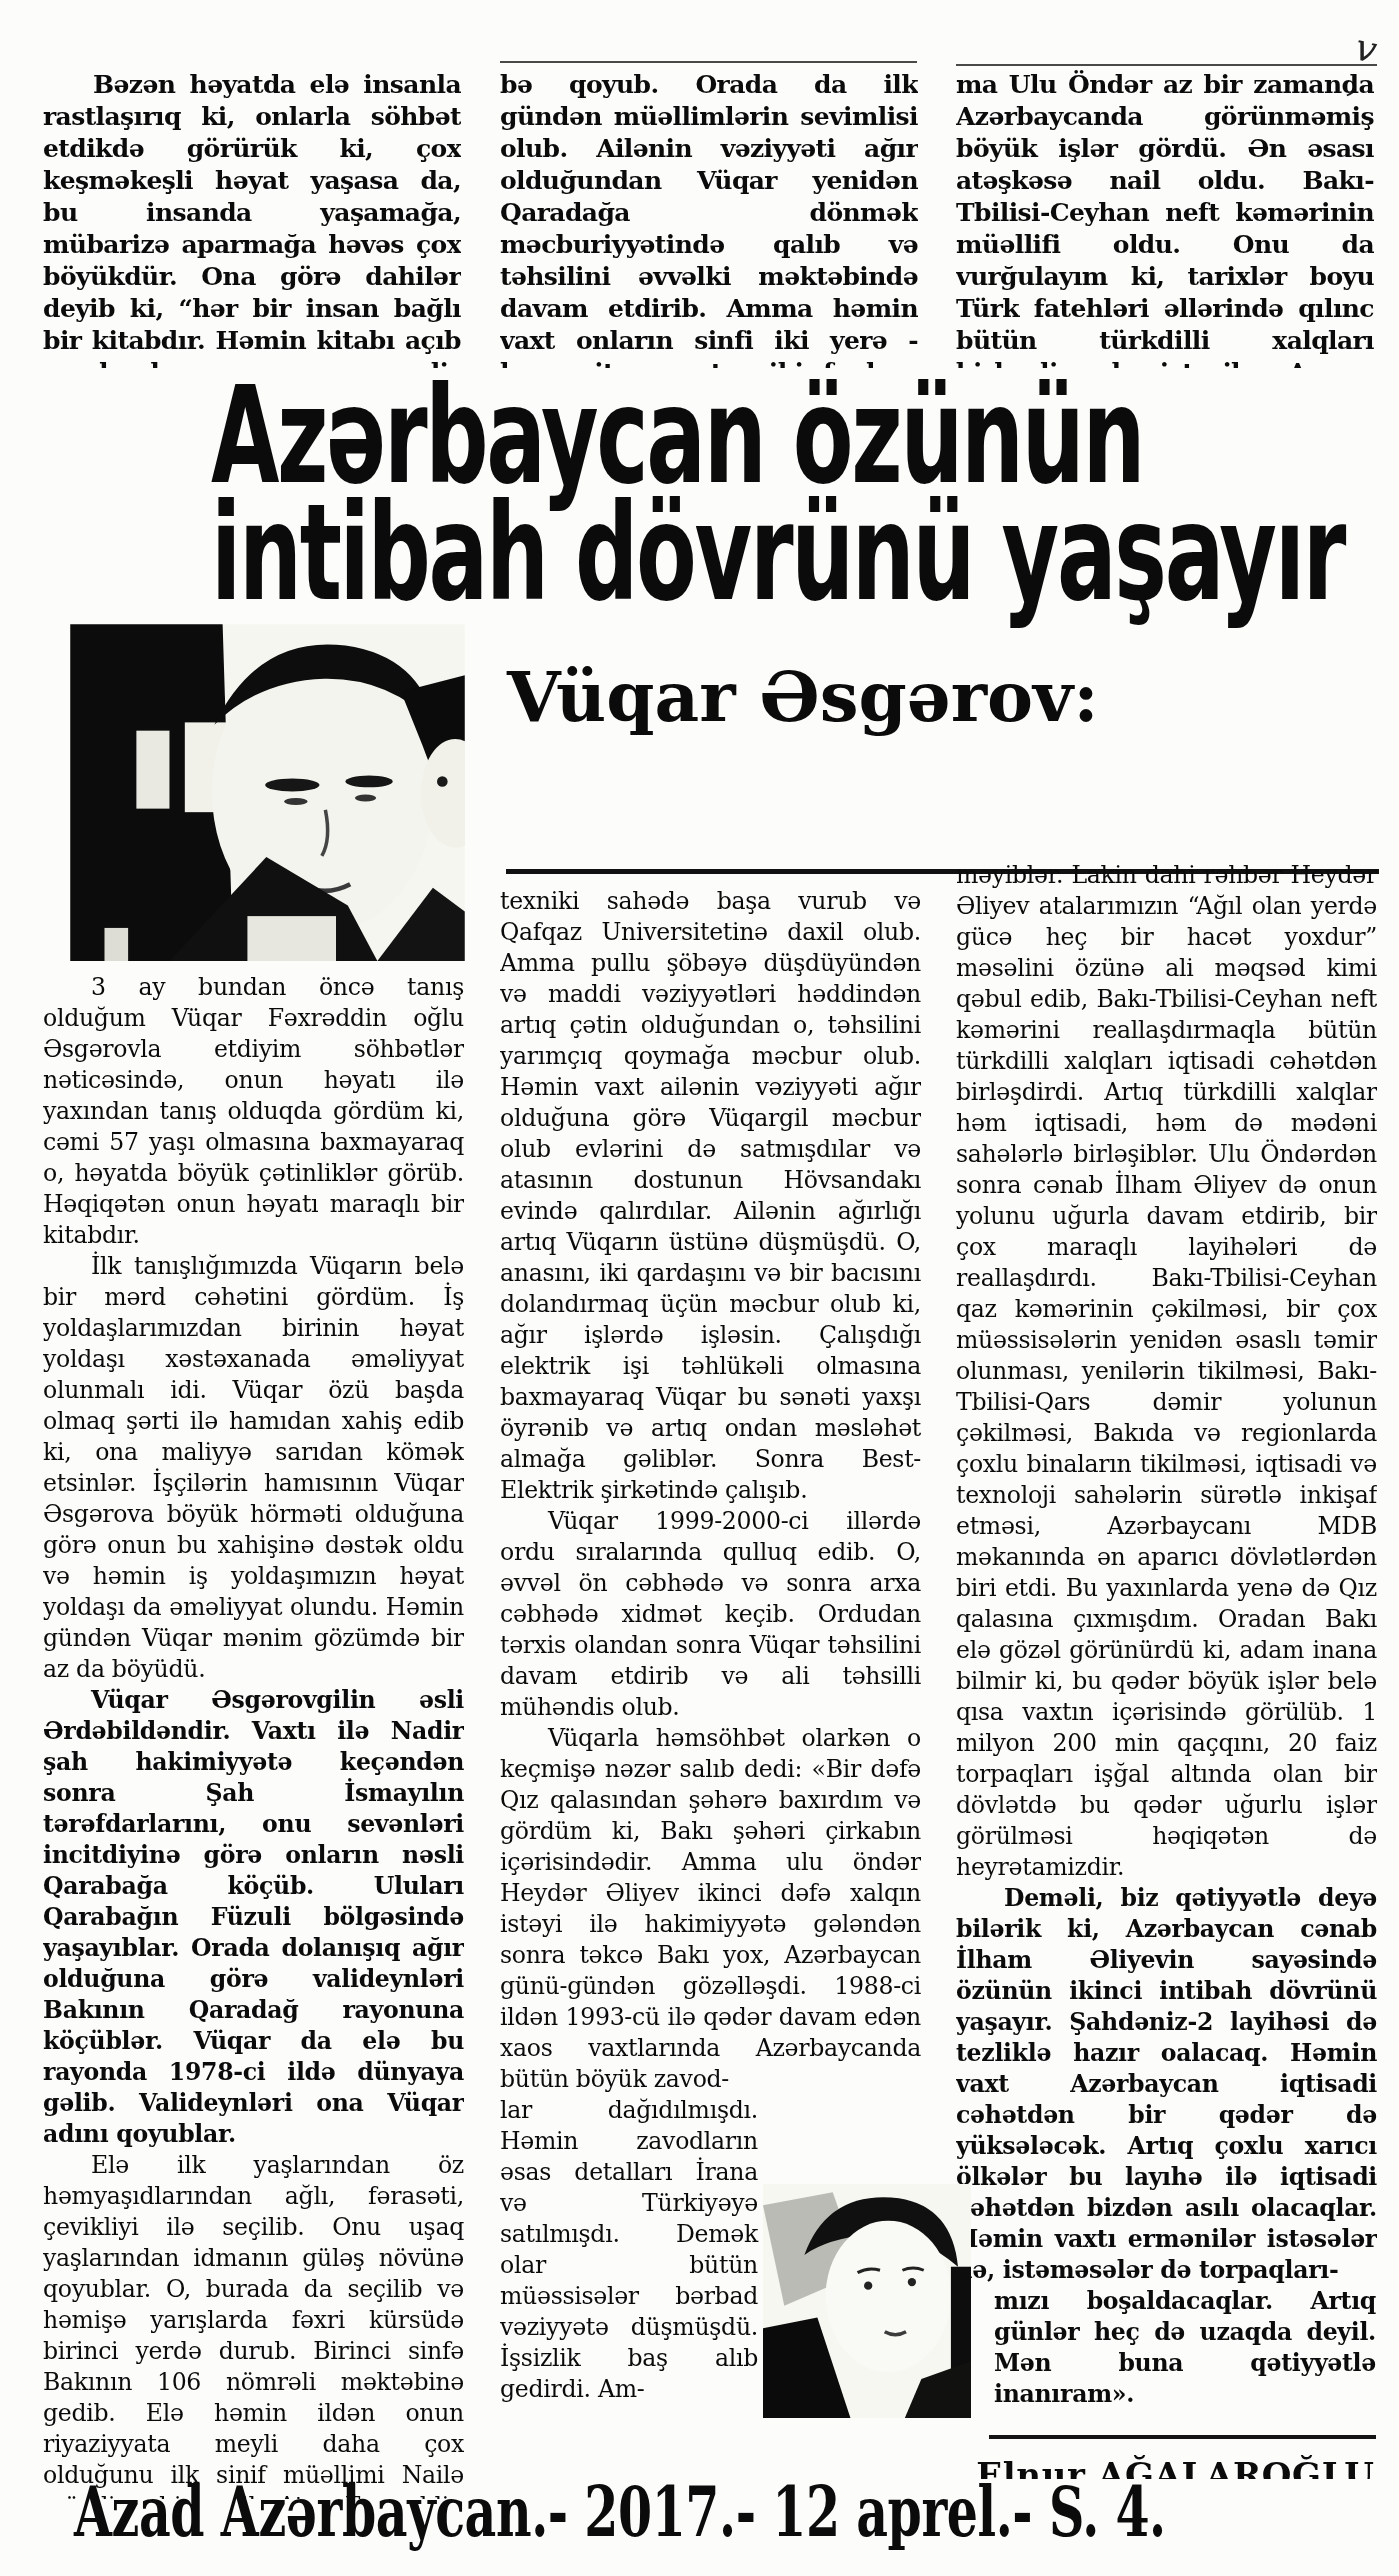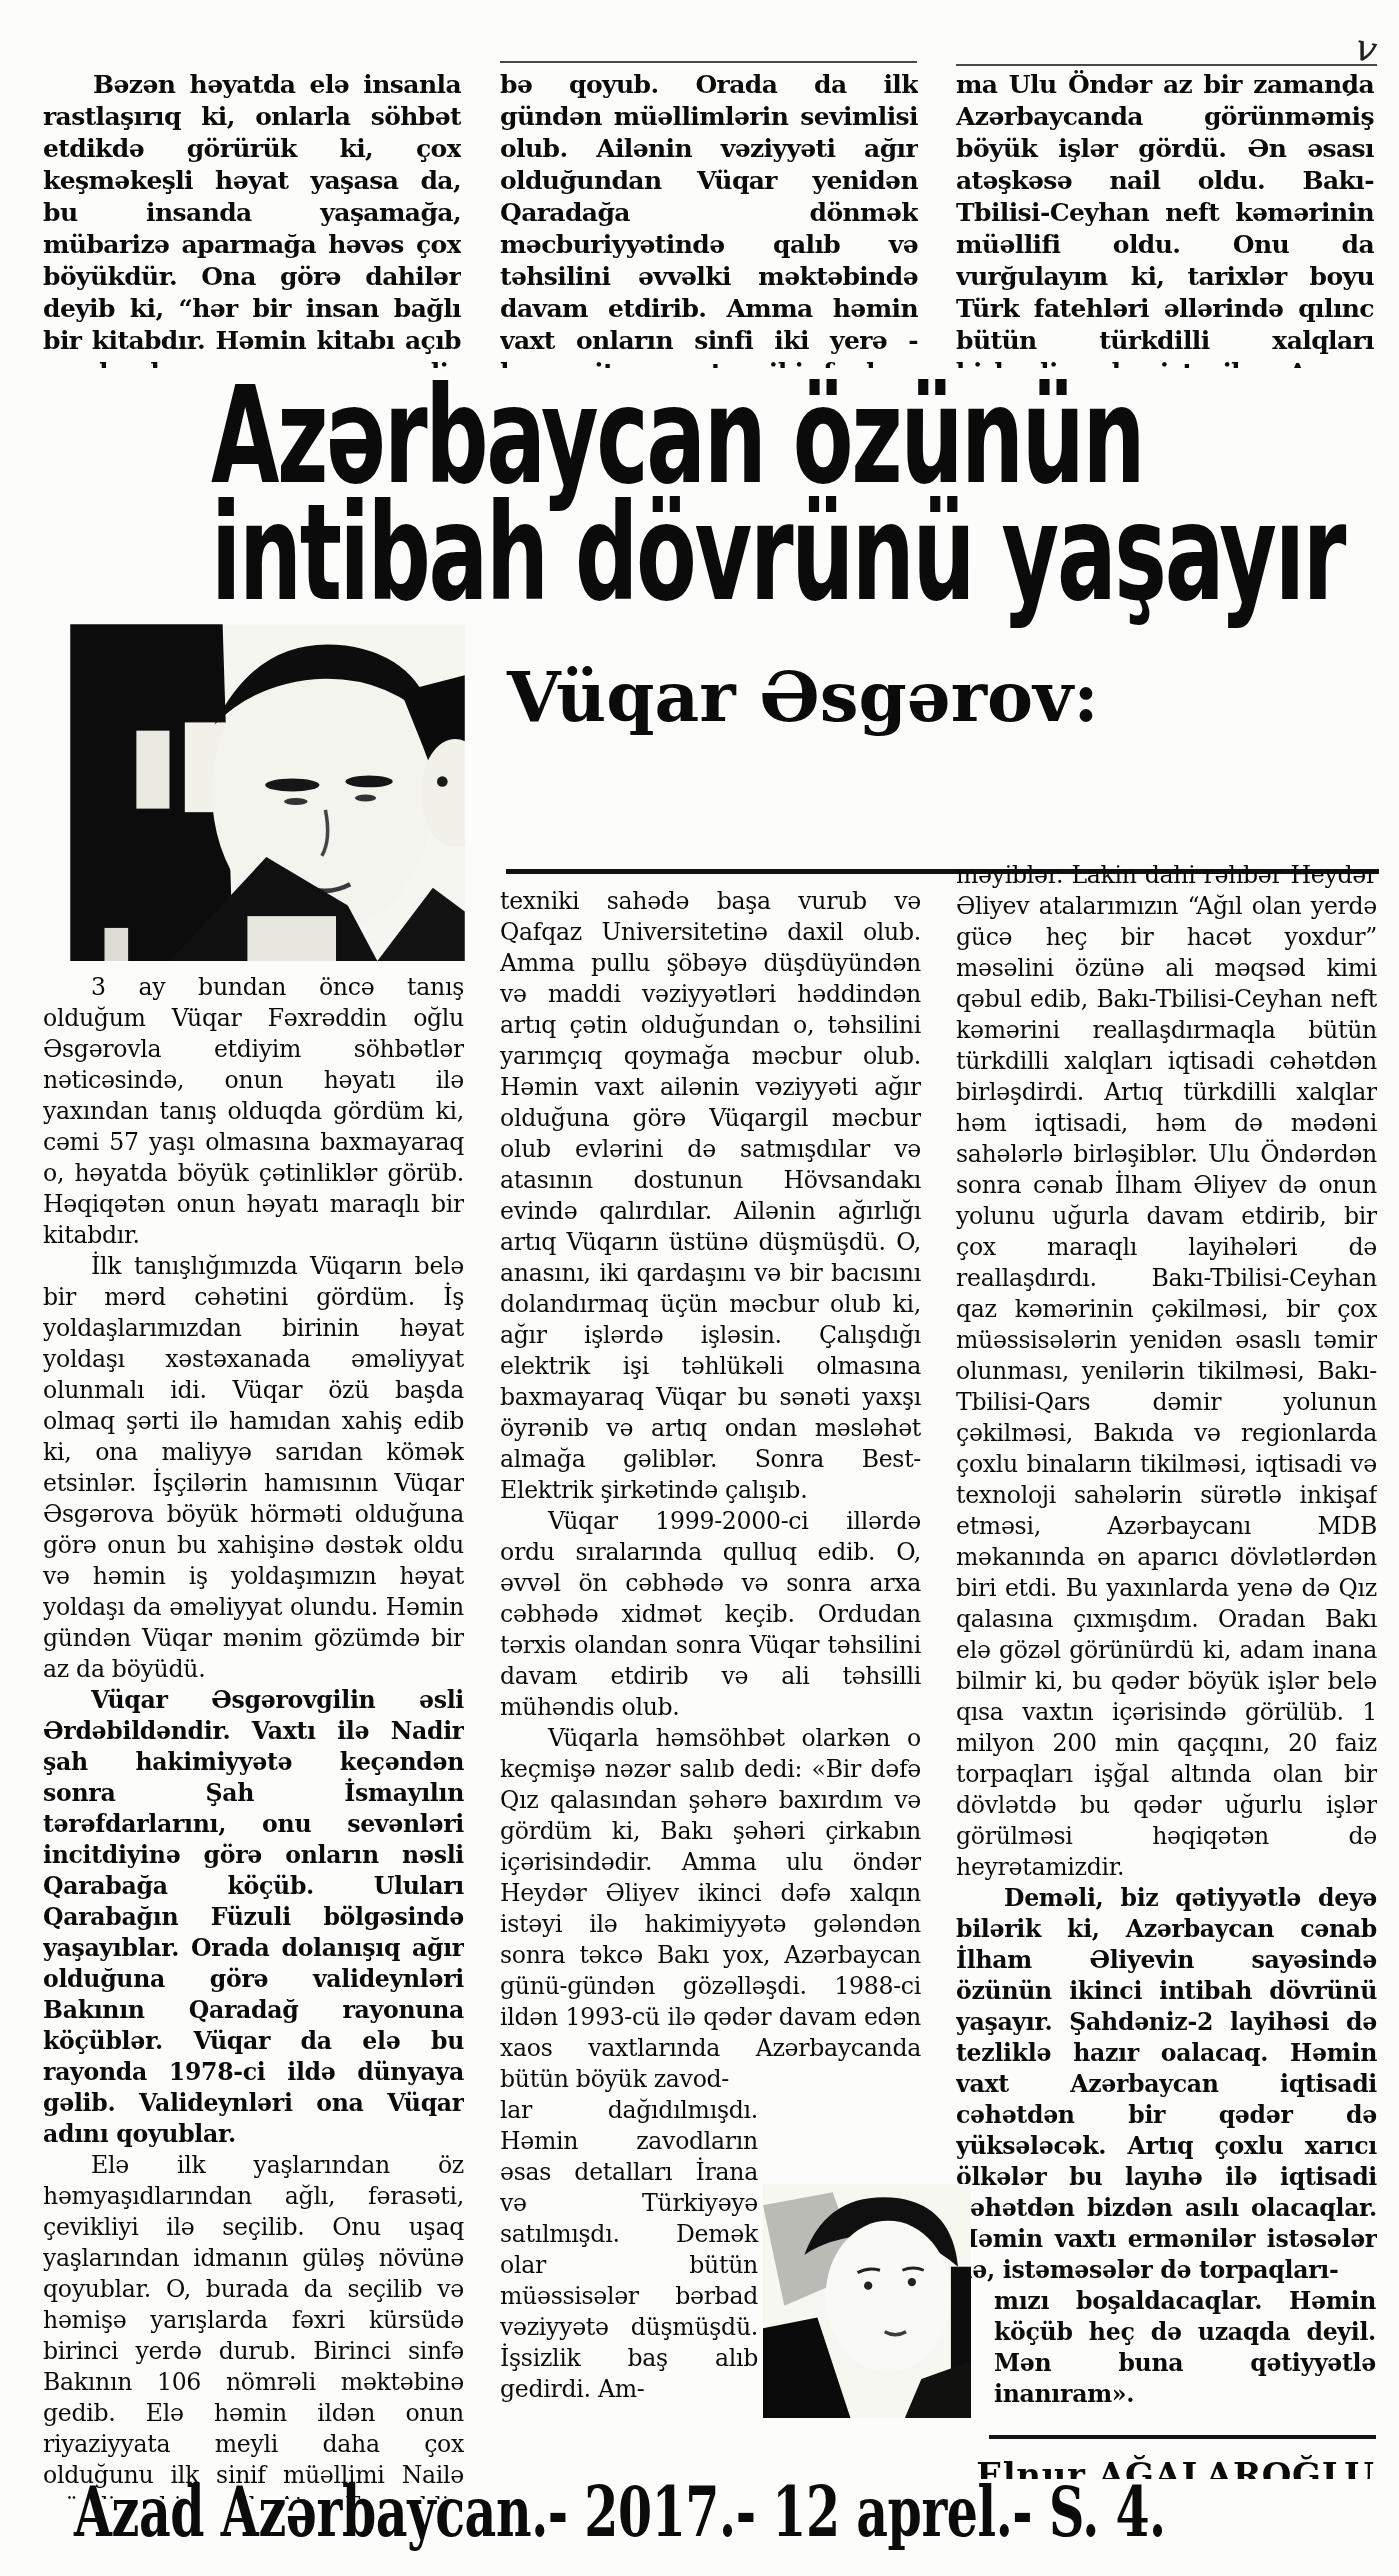--- a/index.html
+++ b/index.html
@@ -133,21 +133,21 @@
       <p>lar dağıdılmışdı. Həmin zavodların əsas detalları İrana və Türkiyəyə satılmışdı. Demək olar bütün müəssisələr bərbad vəziyyətə düşmüşdü. İşsizlik baş alıb gedirdi. Am-</p>
     </div>
   </div>
 
   <div class="col col-3">
     <div>
         <p>məyiblər. Lakin dahi rəhbər Heydər Əliyev atalarımızın “Ağıl olan yerdə gücə heç bir hacət yoxdur” məsəlini özünə ali məqsəd kimi qəbul edib, Bakı-Tbilisi-Ceyhan neft kəmərini reallaşdırmaqla bütün türkdilli xalqları iqtisadi cəhətdən birləşdirdi. Artıq türkdilli xalqlar həm iqtisadi, həm də mədəni sahələrlə birləşiblər. Ulu Öndərdən sonra cənab İlham Əliyev də onun yolunu uğurla davam etdirib, bir çox maraqlı layihələri də reallaşdırdı. Bakı-Tbilisi-Ceyhan qaz kəmərinin çəkilməsi, bir çox müəssisələrin yenidən əsaslı təmir olunması, yenilərin tikilməsi, Bakı-Tbilisi-Qars dəmir yolunun çəkilməsi, Bakıda və regionlarda çoxlu binaların tikilməsi, iqtisadi və texnoloji sahələrin sürətlə inkişaf etməsi, Azərbaycanı MDB məkanında ən aparıcı dövlətlərdən biri etdi. Bu yaxınlarda yenə də Qız qalasına çıxmışdım. Oradan Bakı elə gözəl görünürdü ki, adam inana bilmir ki, bu qədər böyük işlər belə qısa vaxtın içərisində görülüb. 1 milyon 200 min qaçqını, 20 faiz torpaqları işğal altında olan bir dövlətdə bu qədər uğurlu işlər görülməsi həqiqətən də heyrətamizdir.</p>
         <p class="b ind">Deməli, biz qətiyyətlə deyə bilərik ki, Azərbaycan cənab İlham Əliyevin sayəsində özünün ikinci intibah dövrünü yaşayır. Şahdəniz-2 layihəsi də tezliklə hazır oalacaq. Həmin vaxt Azərbaycan iqtisadi cəhətdən bir qədər də yüksələcək. Artıq çoxlu xarıcı ölkələr bu layıhə ilə iqtisadi cəhətdən bizdən asılı olacaqlar. Həmin vaxtı ermənilər istəsələr də, istəməsələr də torpaqları-</p>
       </div>
     <div class="c3-tail">
-      <p>mızı boşaldacaqlar. Həmin köçüb heç də uzaqda deyil. Mən buna qətiyyətlə inanıram».</p>
+      <p>mızı boşaldacaqlar. Artıq günlər heç də uzaqda deyil. Mən buna qətiyyətlə inanıram».</p>
     </div>
     <div class="sig-rule"></div>
     <div class="signature">Elnur AĞALAROĞLU</div>
   </div>
 
   <div class="inline-photo">
     <svg width="208" height="234" viewBox="0 0 352 396">
       <rect x="0" y="0" width="352" height="396" fill="#f7f7f2"></rect>
       <polygon points="0,36 118,14 166,150 36,206" fill="#8a8a84" opacity="0.55"></polygon>
       <path d="M 70 120 Q 110 10 230 24 Q 320 38 330 140 Q 260 80 180 86 Q 110 92 70 120 Z" fill="#101010"></path>

